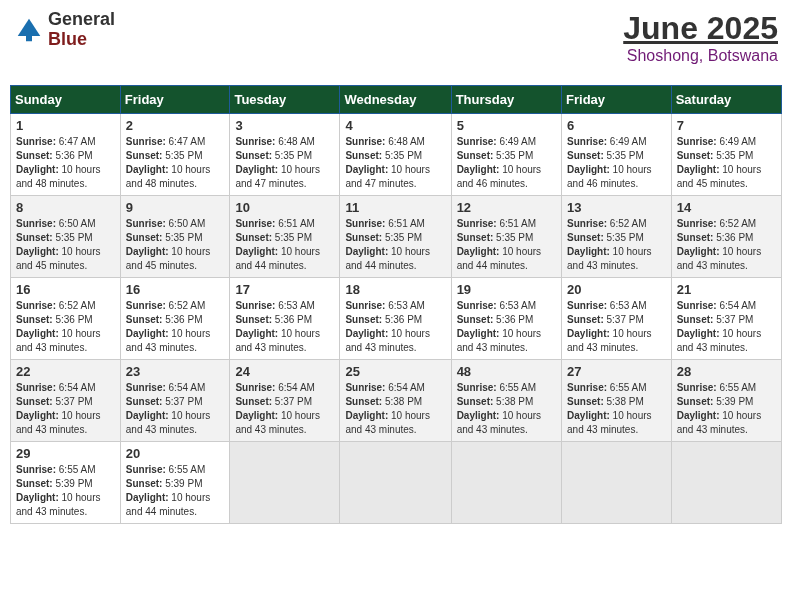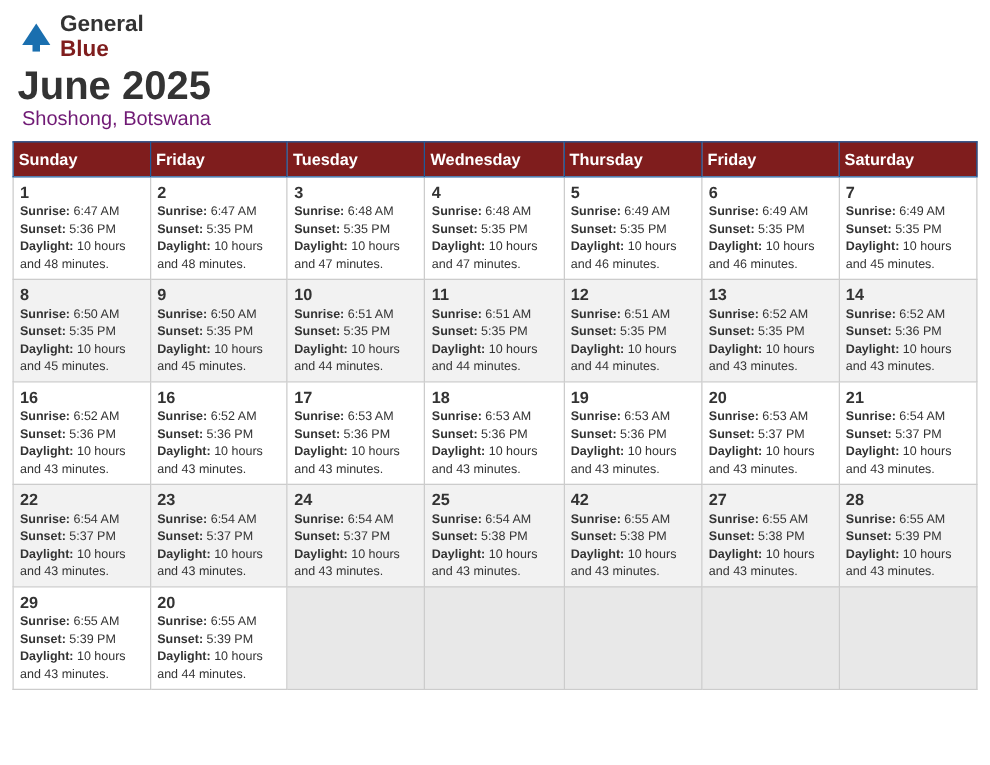--- a/index.html
+++ b/index.html
@@ -7,23 +7,22 @@
       font-family: Arial, sans-serif;
       background: #fff;
       width: 792px;
       min-height: 612px;
       padding: 10px;
     }
     .header {
       display: flex;
       justify-content: space-between;
       align-items: flex-start;
-      margin-bottom: 8px;
+      margin-bottom: 20px;
       padding: 0 4px;
-      flex-direction: column;
     }
     .logo {
       display: flex;
       align-items: center;
       gap: 4px;
     }
     .logo-text {
       font-size: 18px;
       font-weight: bold;
       line-height: 1.1;
@@ -34,32 +33,33 @@
       width: 30px;
       height: 30px;
     }
     .title-block {
       text-align: right;
     }
     .month-title {
       font-size: 32px;
       font-weight: bold;
       color: #333;
+      text-decoration: underline;
     }
     .location {
       font-size: 16px;
       color: #701a75;
     }
     .calendar {
       width: 100%;
       border-collapse: collapse;
       border: 1px solid #ccc;
     }
     .calendar th {
-      background-color: #7f1d1d;
+      background-color: #14532d;
       color: white;
       font-size: 13px;
       font-weight: bold;
       padding: 6px 4px;
       text-align: left;
       border: 1px solid #1e5a9a;
     }
     .calendar td {
       vertical-align: top;
       padding: 4px 5px;
@@ -225,21 +225,21 @@
         </td>
         <td>
           <span class="day-num">24</span>
           <div class="day-info"><span><strong>Sunrise:</strong> 6:54 AM</span><br><span><strong>Sunset:</strong> 5:37 PM</span><br><span><strong>Daylight:</strong> 10 hours and 43 minutes.</span></div>
         </td>
         <td>
           <span class="day-num">25</span>
           <div class="day-info"><span><strong>Sunrise:</strong> 6:54 AM</span><br><span><strong>Sunset:</strong> 5:38 PM</span><br><span><strong>Daylight:</strong> 10 hours and 43 minutes.</span></div>
         </td>
         <td>
-          <span class="day-num">42</span>
+          <span class="day-num">48</span>
           <div class="day-info"><span><strong>Sunrise:</strong> 6:55 AM</span><br><span><strong>Sunset:</strong> 5:38 PM</span><br><span><strong>Daylight:</strong> 10 hours and 43 minutes.</span></div>
         </td>
         <td>
           <span class="day-num">27</span>
           <div class="day-info"><span><strong>Sunrise:</strong> 6:55 AM</span><br><span><strong>Sunset:</strong> 5:38 PM</span><br><span><strong>Daylight:</strong> 10 hours and 43 minutes.</span></div>
         </td>
         <td>
           <span class="day-num">28</span>
           <div class="day-info"><span><strong>Sunrise:</strong> 6:55 AM</span><br><span><strong>Sunset:</strong> 5:39 PM</span><br><span><strong>Daylight:</strong> 10 hours and 43 minutes.</span></div>
         </td>

